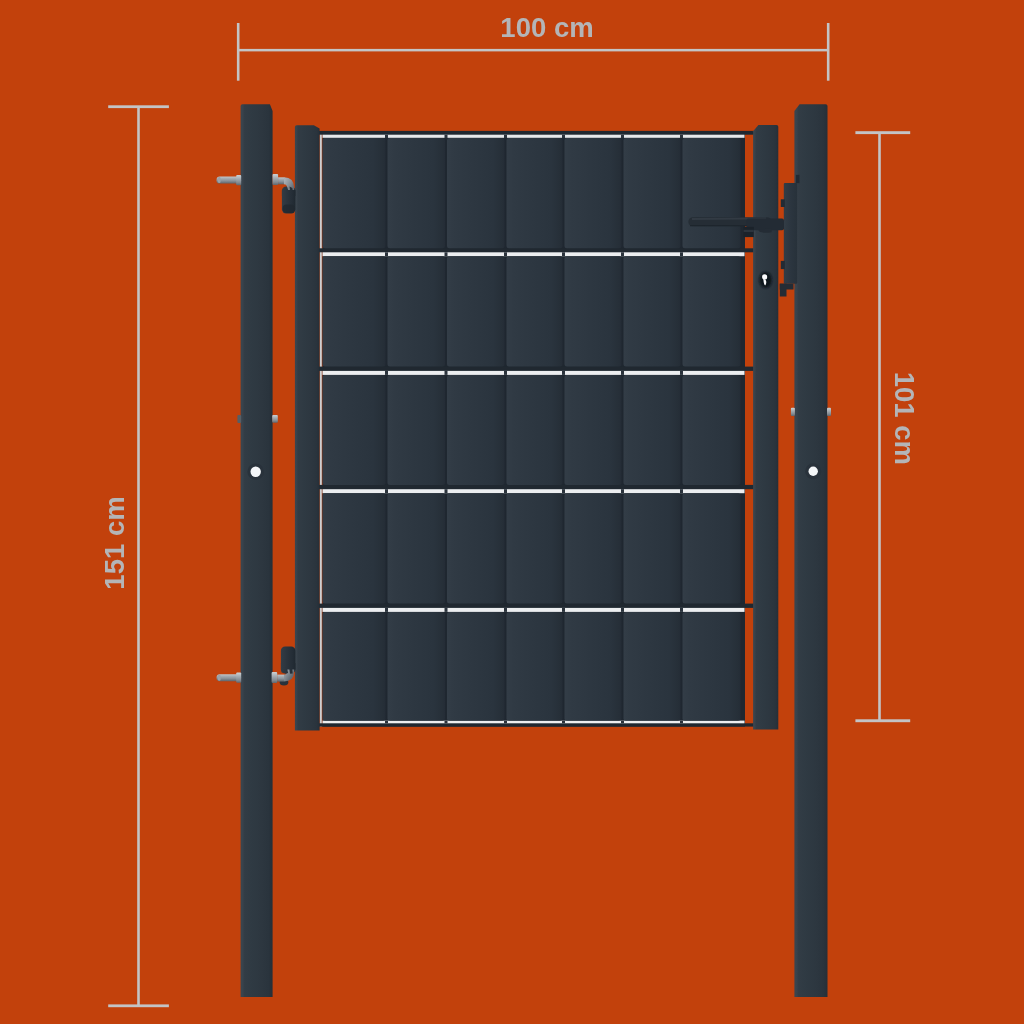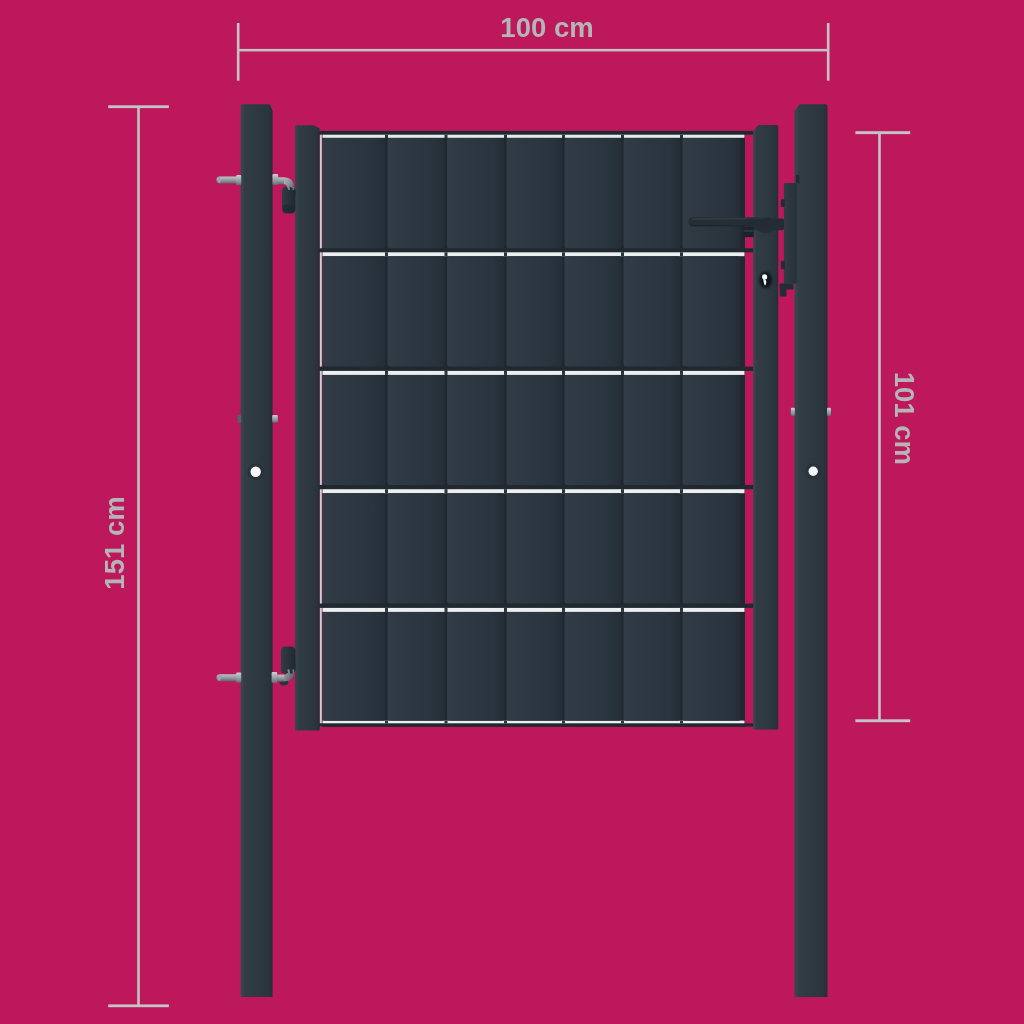--- a/index.html
+++ b/index.html
@@ -1,16 +1,16 @@
 <!DOCTYPE html>
 <html><head>
 <meta charset="utf-8">
 <style>
   html,body{margin:0;padding:0;background:#ffffff;}
-  .stage{position:relative;width:1024px;height:1024px;background:#be185d;overflow:hidden;}
+  .stage{position:relative;width:1024px;height:1024px;background:#c2410c;overflow:hidden;}
   svg{display:block;}
   text{font-family:"Liberation Sans", sans-serif;font-weight:bold;}
 </style>
 </head>
 <body>
 <div class="stage">
 <svg width="1024" height="1024" viewBox="0 0 1024 1024">
 <defs>
   <linearGradient id="gPost" x1="0" y1="0" x2="1" y2="0">
     <stop offset="0" stop-color="#3b454e"></stop>

